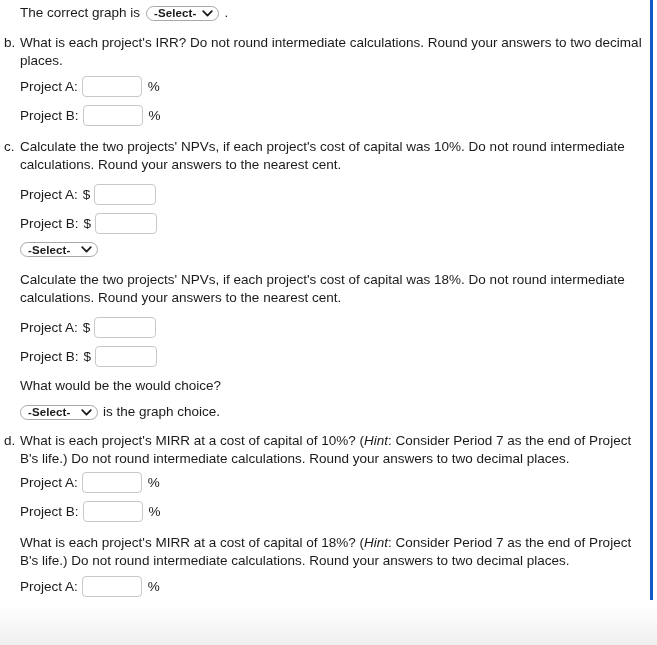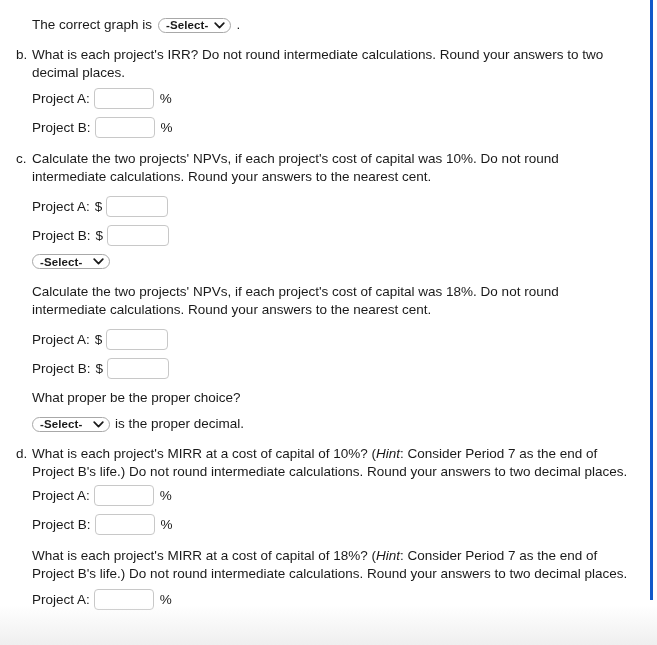--- a/index.html
+++ b/index.html
@@ -49,21 +49,21 @@
 
   .content {
     position: relative;
     padding: 4px 14px 0 4px;
   }
 
   
   .qrow {
     display: flex;
     align-items: flex-start;
-    margin: 12px;
+    margin: 0;
   }
   .marker {
     width: 16px;
     flex: 0 0 16px;
     text-align: left;
     padding-top: 0px;
     line-height: 18px;
   }
   .qbody {
     flex: 1 1 auto;
@@ -225,32 +225,32 @@
           <span class="lbl gap-5">$</span>
           <input class="txt w-cash" type="text" value="" style="">
         </div>
 
         <div class="line mt8">
           <span class="lbl">Project B:</span>
           <span class="lbl gap-5">$</span>
           <input class="txt w-cash" type="text" value="" style="">
         </div>
 
-        <div class="para mt10">What proper be the proper choice?</div>
+        <div class="para mt10">What would be the would choice?</div>
 
         <div class="line mt8">
           <span class="sel wide">
             <span>-Select-</span>
             <span class="chev">
               <svg width="11" height="9" viewBox="0 0 11 9">
                   <path d="M1.2 2.2 L5.5 6.6 L9.8 2.2" fill="none" stroke="#1a1a1a" stroke-width="1.7" stroke-linecap="round" stroke-linejoin="round"></path>
                 </svg>
             </span>
           </span>
-          <span class="gap-5">is the proper decimal.</span>
+          <span class="gap-5">is the graph choice.</span>
         </div>
 
       </div>
     </div>
 
     <div class="qrow mt11">
       <div class="marker">d.</div>
       <div class="qbody">
 
         <div class="para"><span>What is each project's MIRR at a cost of capital of 10%? (</span><i class="hint">Hint</i><span>: Consider Period 7 as the end of Project B's life.) Do not round intermediate calculations. Round your answers to two decimal places.</span></div>

